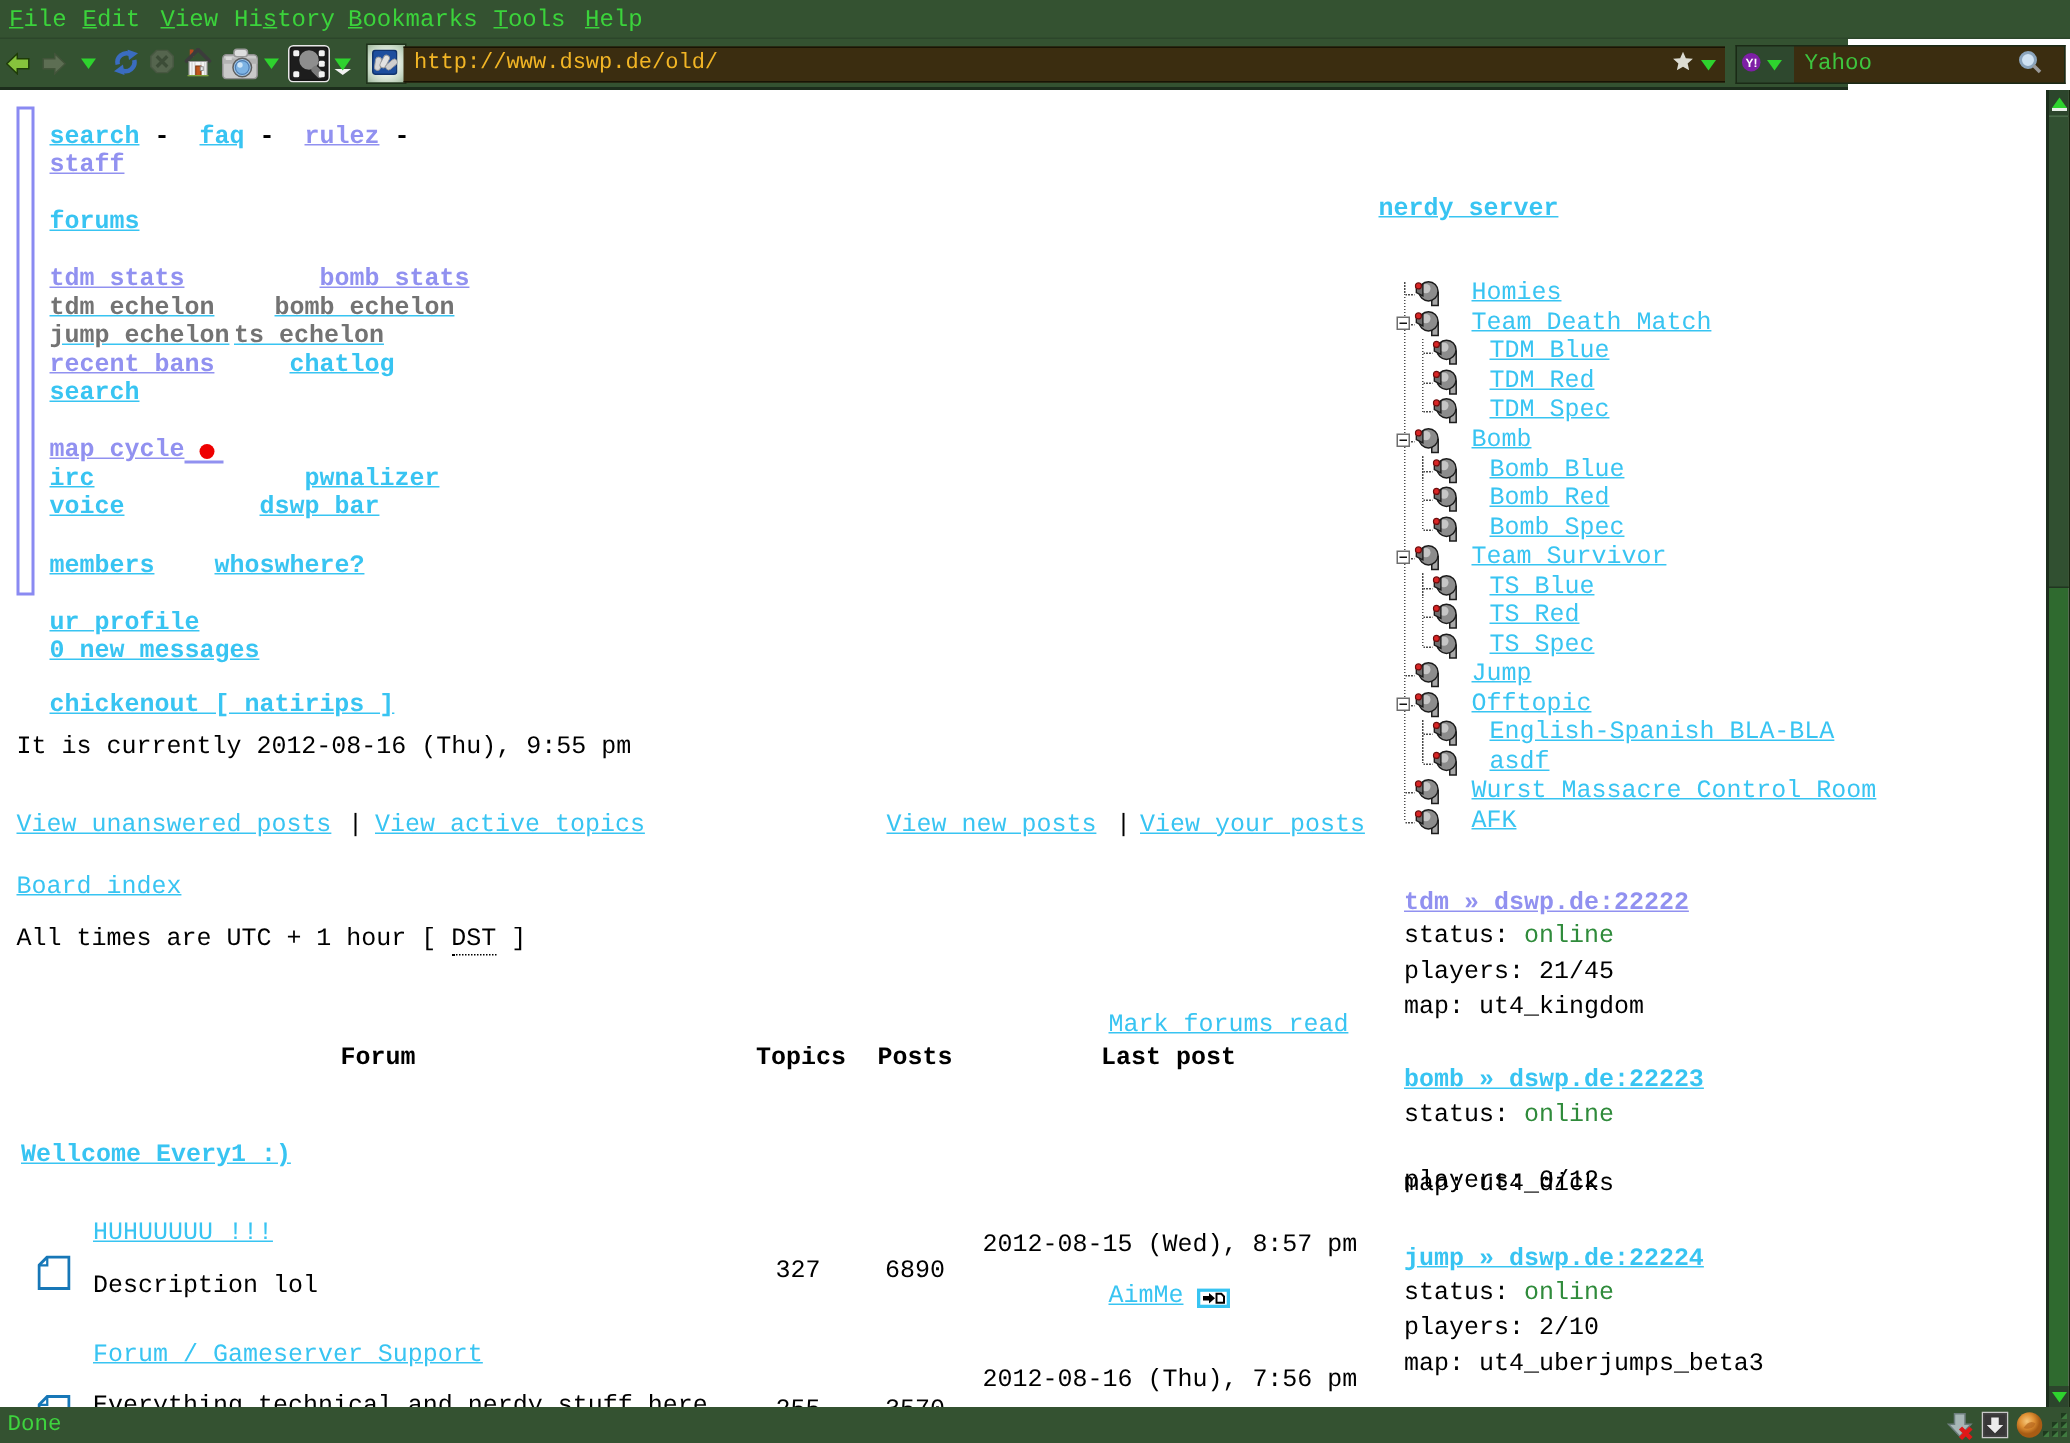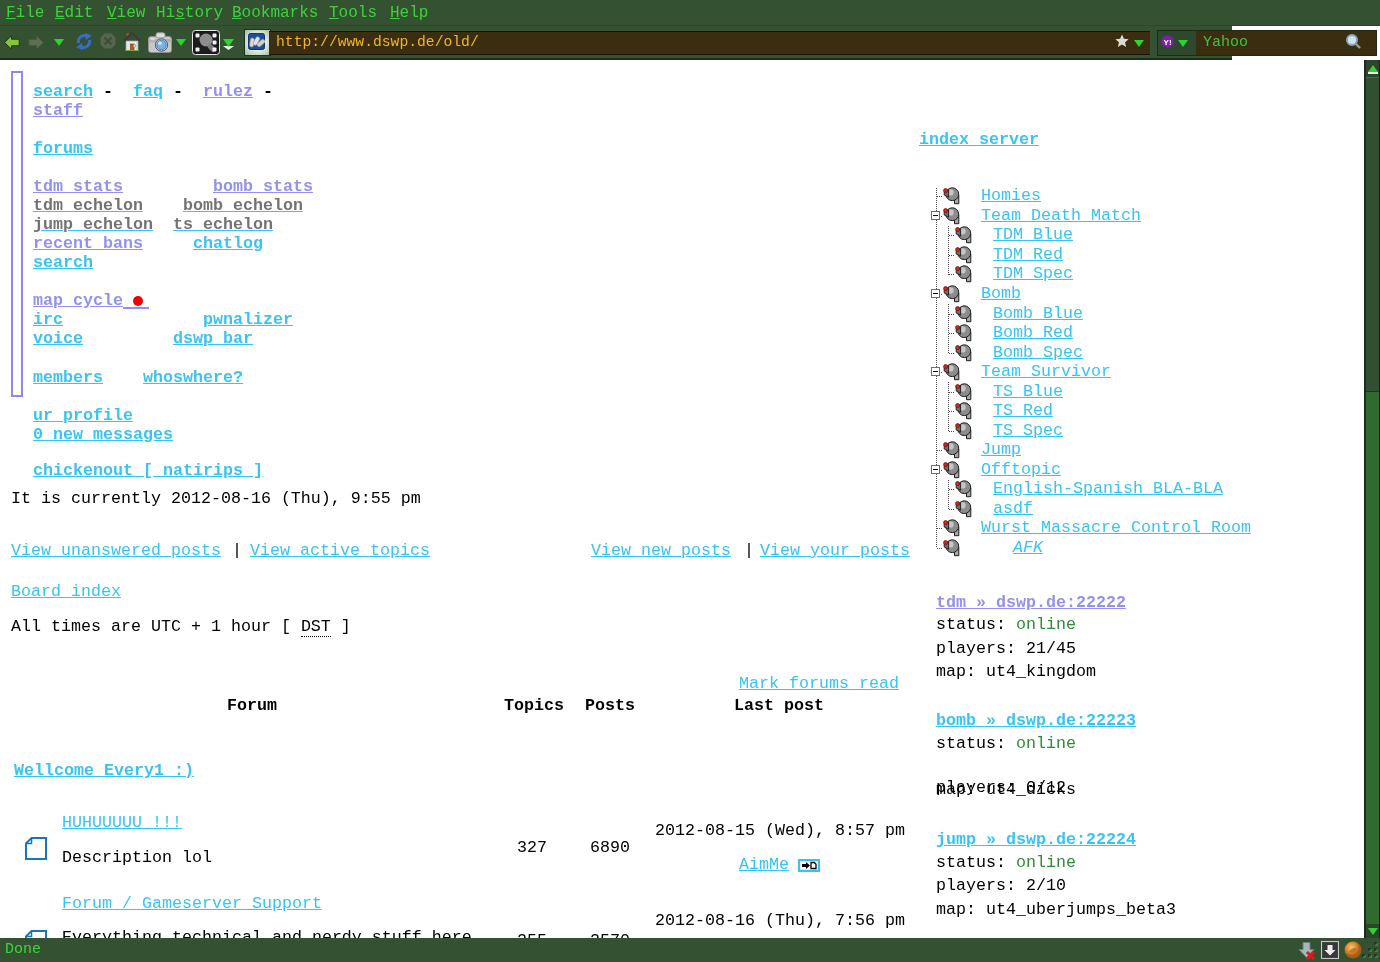--- a/index.html
+++ b/index.html
@@ -139,21 +139,21 @@
 </div>
 
 <div id="content">
   <div id="navborder"></div>
 
   <div class="ln b" style="top:22px;"><span class="abs cy u" style="left:33px;">search</span><span class="abs" style="left:103px;">-</span><span class="abs cy u" style="left:133px;">faq</span><span class="abs" style="left:173px;">-</span><span class="abs pu u" style="left:203px;">rulez</span><span class="abs" style="left:263px;">-</span></div>
   <div class="ln b" style="top:41px;"><span class="abs pu u" style="left:33px;">staff</span></div>
   <div class="ln b" style="top:79px;"><span class="abs cy u" style="left:33px;">forums</span></div>
   <div class="ln b" style="top:117px;"><span class="abs pu u" style="left:33px;">tdm stats</span><span class="abs pu u" style="left:213px;">bomb stats</span></div>
   <div class="ln b" style="top:136px;"><span class="abs ma ucy" style="left:33px;">tdm echelon</span><span class="abs ma ucy" style="left:183px;">bomb echelon</span></div>
-  <div class="ln b" style="top:155px;"><span class="abs ma ucy" style="left:33px;">jump echelon</span><span class="abs ma ucy" style="left:173px;">ts echelon</span></div>
+  <div class="ln b" style="top:155px;"><span class="abs ma ucy" style="left:33px;">jump echelon</span><span class="abs ma ucy" style="left:156px;">ts echelon</span></div>
   <div class="ln b" style="top:174px;"><span class="abs pu u" style="left:33px;">recent bans</span><span class="abs cy u" style="left:193px;">chatlog</span></div>
   <div class="ln b" style="top:193px;"><span class="abs cy u" style="left:33px;">search</span></div>
   <div class="ln b" style="top:231px;"><span class="abs pu u" style="left:33px;">map cycle</span></div>
   <div class="dot" style="left:133px;top:236px;"></div>
   <div class="abs" style="left:123px;top:247px;width:26px;height:2px;background:#9191f0;"></div>
   <div class="ln b" style="top:250px;"><span class="abs cy u" style="left:33px;">irc</span><span class="abs cy u" style="left:203px;">pwnalizer</span></div>
   <div class="ln b" style="top:269px;"><span class="abs cy u" style="left:33px;text-align:right;">voice</span><span class="abs cy u" style="left:173px;">dswp bar</span></div>
   <div class="ln b" style="top:308px;"><span class="abs cy u" style="left:33px;">members</span><span class="abs cy u" style="left:143px;">whoswhere?</span></div>
   <div class="ln b" style="top:346px;"><span class="abs cy u" style="left:33px;">ur profile</span></div>
   <div class="ln b" style="top:365px;"><span class="abs cy u" style="left:33px;">0 new messages</span></div>
@@ -185,21 +185,21 @@
   <div class="ln cy u" style="left:62px;top:834px;">Forum / Gameserver Support</div>
   <div class="ln" style="left:655px;top:851px;">2012-08-16 (Thu), 7:56 pm</div>
   <div class="ln" style="left:62px;top:868px;">Everything technical and nerdy stuff here</div>
   <div class="ln" style="left:517px;top:871px;">255</div>
   <div class="ln" style="left:590px;top:871px;">3570</div>
   <svg class="abs" style="left:25px;top:870px;" width="22" height="23" viewBox="0 0 22 23">
       <path d="M6.5,1 L21,1 L21,22 L1,22 L1,6.5 Z" fill="#fff" stroke="#1777b7" stroke-width="2"></path>
       <path d="M6.5,1 L6.5,6.5 L1,6.5" fill="none" stroke="#1777b7" stroke-width="1.5"></path>
     </svg>
 
-  <div class="ln b cy u" style="left:919px;top:70px;">index server</div>
+  <div class="ln b cy u" style="left:919px;top:70px;">nerdy server</div>
   <div id="tree">
   <div class="dotted-v" style="left:936px;top:128px;height:360px;"></div>
   <div class="dotted-v" style="left:948px;top:166px;height:49px;"></div>
   <div class="dotted-v" style="left:948px;top:244px;height:49px;"></div>
   <div class="dotted-v" style="left:948px;top:322px;height:49px;"></div>
   <div class="dotted-v" style="left:948px;top:420px;height:29px;"></div>
   <div class="dotted-h" style="left:937px;top:136px;width:6px;"></div>
   <svg class="abs spk" style="left:943px;top:127px;" width="18" height="18" viewBox="0 0 18 18">
         <path d="M11.5,8 h4.3 v8.7 h-4.3 z" fill="#a8a8a8" stroke="#1c1c1c" stroke-width="1"></path>
         <circle cx="9.3" cy="7.2" r="6.4" fill="#8c8c8c" stroke="#1c1c1c" stroke-width="1"></circle>
@@ -366,21 +366,21 @@
       </svg>
   <div class="ln cy u" style="left:981px;top:458px;">Wurst Massacre Control Room</div>
   <div class="dotted-h" style="left:937px;top:488px;width:6px;"></div>
   <svg class="abs spk" style="left:943px;top:479px;" width="18" height="18" viewBox="0 0 18 18">
         <path d="M11.5,8 h4.3 v8.7 h-4.3 z" fill="#a8a8a8" stroke="#1c1c1c" stroke-width="1"></path>
         <circle cx="9.3" cy="7.2" r="6.4" fill="#8c8c8c" stroke="#1c1c1c" stroke-width="1"></circle>
         <circle cx="7.6" cy="5.4" r="3.1" fill="#c6c6c6"></circle>
         <path d="M1.2,4.6 L5.6,2.6 L5.6,10.2 L1.2,8 Z" fill="#6e6e6e" stroke="#1c1c1c" stroke-width="0.9"></path>
         <circle cx="2.6" cy="3.6" r="2" fill="#d92525" stroke="#6e0f0f" stroke-width="0.8"></circle>
       </svg>
-  <div class="ln cy u" style="left:1013px;top:478px;font-style:italic;">AFK</div>
+  <div class="ln cy u" style="left:981px;top:478px;">AFK</div>
   </div>
   <div class="ln b pu u" style="left:936px;top:533px;">tdm » dswp.de:22222</div>
   <div class="ln" style="left:936px;top:555px;">status: <span class="gn">online</span></div>
   <div class="ln" style="left:936px;top:579px;">players: 21/45</div>
   <div class="ln" style="left:936px;top:602px;">map: ut4_kingdom</div>
   <div class="ln b cy u" style="left:936px;top:651px;">bomb » dswp.de:22223</div>
   <div class="ln" style="left:936px;top:674px;">status: <span class="gn">online</span></div>
   <div class="ln" style="left:936px;top:697px;margin-top:21px;">players: 0/12</div>
   <div class="ln" style="left:936px;top:720px;">map: ut4_dicks</div>
   <div class="ln b cy u" style="left:936px;top:770px;">jump » dswp.de:22224</div>

